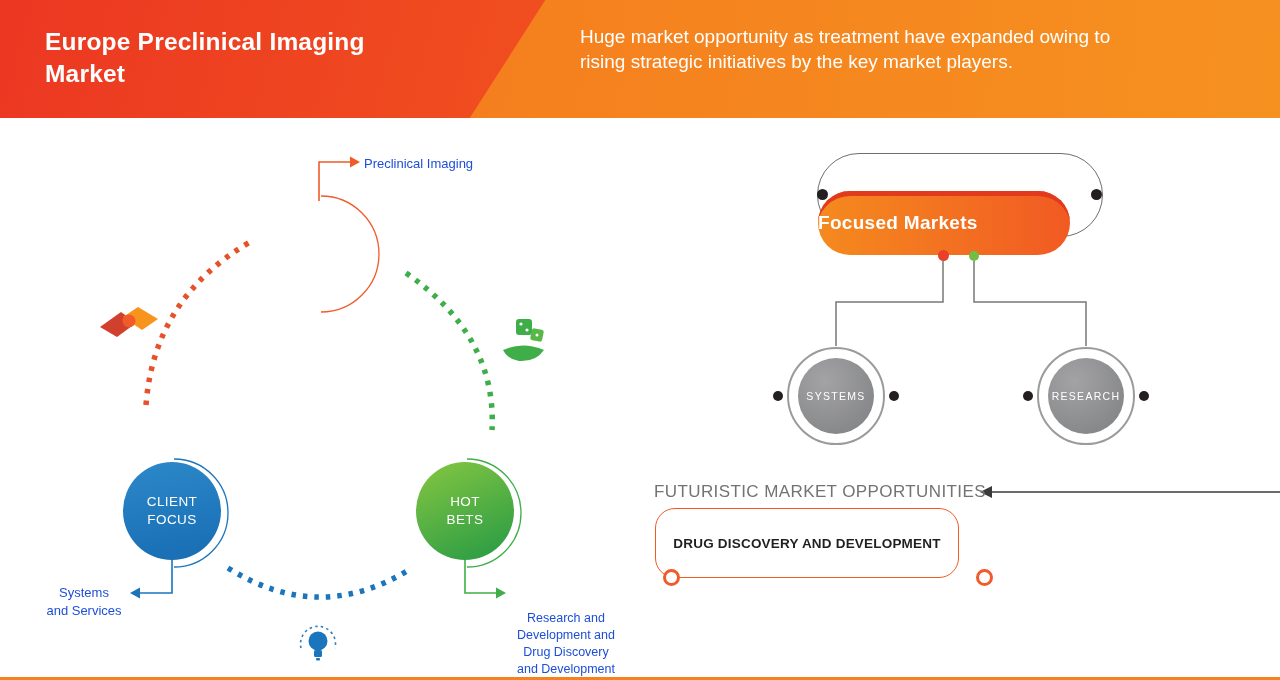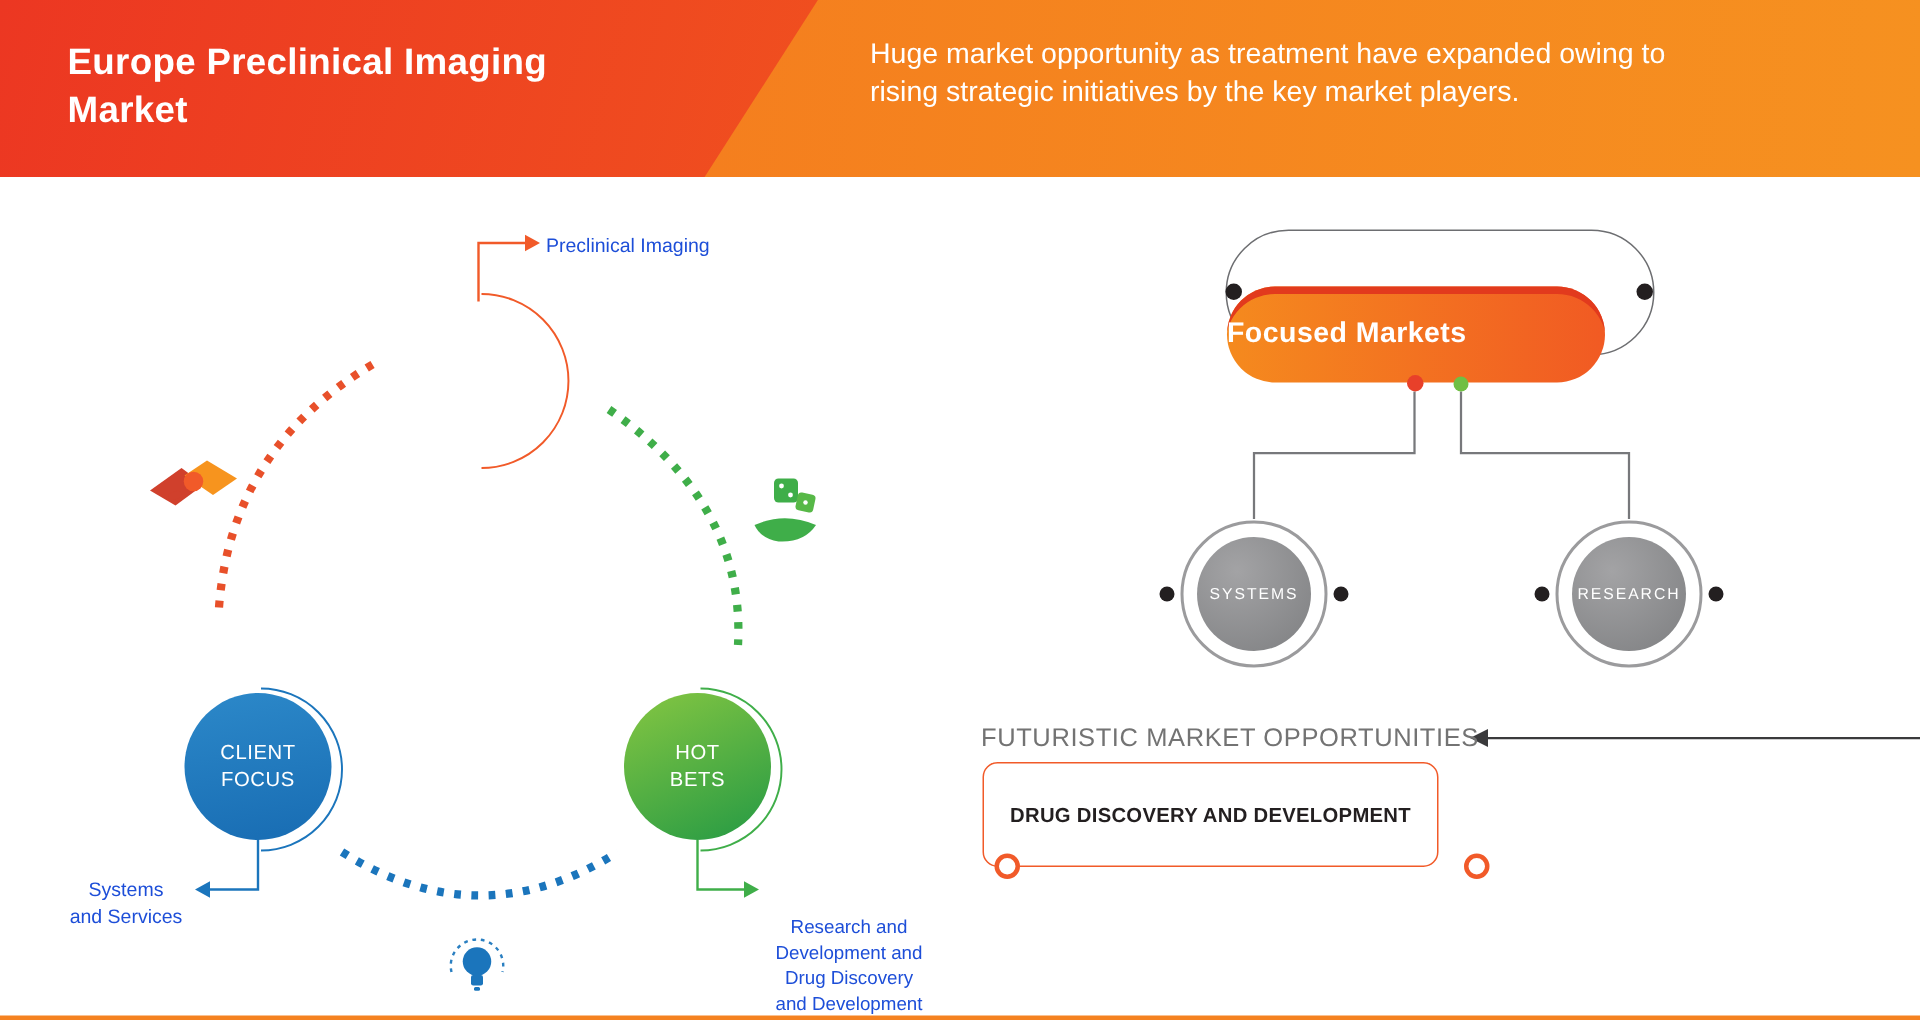--- a/index.html
+++ b/index.html
@@ -149,21 +149,21 @@
     <span>Focused Markets</span>
   </div>
   <div class="rdot"></div>
   <div class="gdot"></div>
 
   <div class="graynode" style="left:798px;">SYSTEMS</div>
   <div class="graynode" style="left:1048px;">RESEARCH</div>
 
   <div class="opp-heading">FUTURISTIC MARKET OPPORTUNITIES</div>
 
-  <div class="opp-box" style="left:655px;">
+  <div class="opp-box" style="left:655px;border-radius:20px;">
     <span>DRUG DISCOVERY AND DEVELOPMENT</span>
   </div>
   <div class="corner-dot" style="left:663px;top:569px;"></div>
 
   <div class="corner-dot" style="left:976px;top:569px;"></div>
 
   <div class="bottom-bar"></div>
 </div>
 
 </body></html>

